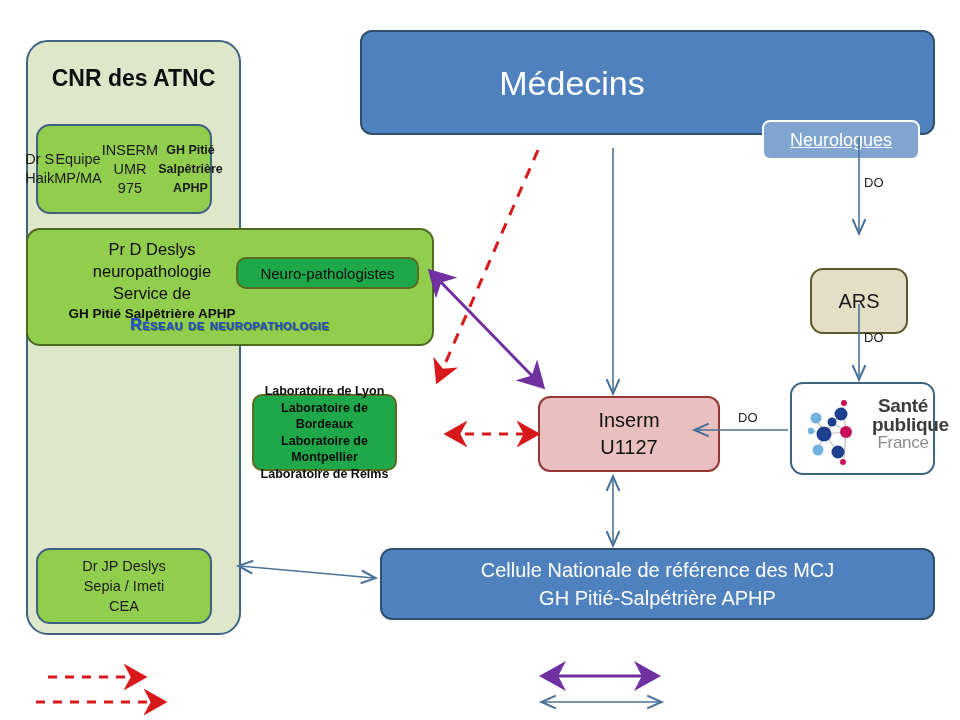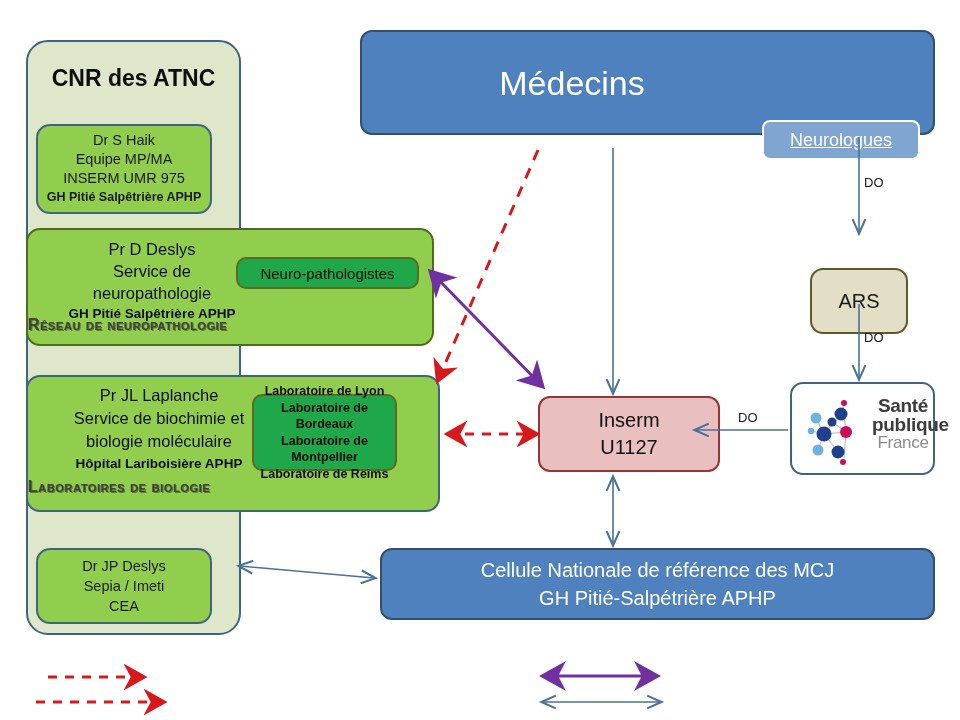--- a/index.html
+++ b/index.html
@@ -29,21 +29,21 @@
   }
 
   
   .greenbox{
     background:#92CE4E;
     border:2.5px solid #3E6480;
     border-radius:14px;
   }
   #box-haik{
     left:36px;top:124px;width:176px;height:90px;
-    flex-direction:column;justify-content:center;
+    flex-direction:row;justify-content:center;
   }
   #box-haik .l1{font-size:14.5px;line-height:19px;}
   #box-haik .l2{font-size:14.5px;line-height:19px;}
   #box-haik .l3{font-size:14.5px;line-height:19px;}
   #box-haik .l4{font-size:12.5px;line-height:19px;font-weight:600;}
 
   #box-neuropatho{
     left:26px;top:228px;width:408px;height:118px;
     border:2.5px solid #4E6B1F;
     display:block;
@@ -84,25 +84,25 @@
   #box-labos{
     left:252px;top:394px;width:145px;height:77px;
     flex-direction:column;
     font-size:12.5px;font-weight:bold;line-height:16.5px;color:#0d0d0d;
   }
 
   
   .engraved{
     position:absolute;
     width:100%;
-    text-align:left;
+    text-align:center;
     font-size:16px;
     font-weight:600;
     letter-spacing:.6px;
-    color:#404040;
+    color:#1d4ed8;
     text-shadow:1px 1px 0 #5E7F33, -0.5px -0.5px 0 rgba(80,110,40,.6);
     font-variant:small-caps;
   }
   #cap-neuropatho{left:0;top:86px;}
   #cap-biologie{left:0;top:101px;}
 
   
   .bluebox{
     background:#4E81BD;
     border:2.5px solid #31506F;
@@ -188,37 +188,28 @@
   <div class="node greenbox" id="box-haik">
     <div class="l1">Dr S Haik</div>
     <div class="l2">Equipe MP/MA</div>
     <div class="l3">INSERM  UMR 975</div>
     <div class="l4">GH Pitié Salpêtrière APHP</div>
   </div>
 
   <div class="node greenbox" id="box-neuropatho">
     <div class="np-lines">
       <div class="big">Pr D Deslys</div>
+      <div class="big">neuropathologie</div>
       <div class="big">Service de</div>
-      <div class="big">neuropathologie</div>
       <div class="small">GH Pitié Salpêtrière  APHP</div>
     </div>
     <div class="engraved" id="cap-neuropatho">Réseau de neuropathologie</div>
   </div>
   <div class="darkgreen" id="box-neuropathologistes">Neuro-pathologistes</div>
 
-  <div class="node greenbox" id="box-biologie">
-    <div class="bio-lines">
-      <div class="big">Pr JL Laplanche</div>
-      <div class="big">Service de biochimie et</div>
-      <div class="big">biologie moléculaire</div>
-      <div class="small">Hôpital  Lariboisière APHP</div>
-    </div>
-    <div class="engraved" id="cap-biologie">Laboratoires de biologie</div>
-  </div>
   <div class="darkgreen" id="box-labos">
     <div>Laboratoire de Lyon</div>
     <div>Laboratoire de Bordeaux</div>
     <div>Laboratoire de Montpellier</div>
     <div>Laboratoire de Reims</div>
   </div>
 
   <div class="node greenbox" id="box-deslys">
     <div>Dr JP Deslys</div>
     <div>Sepia / Imeti</div>

